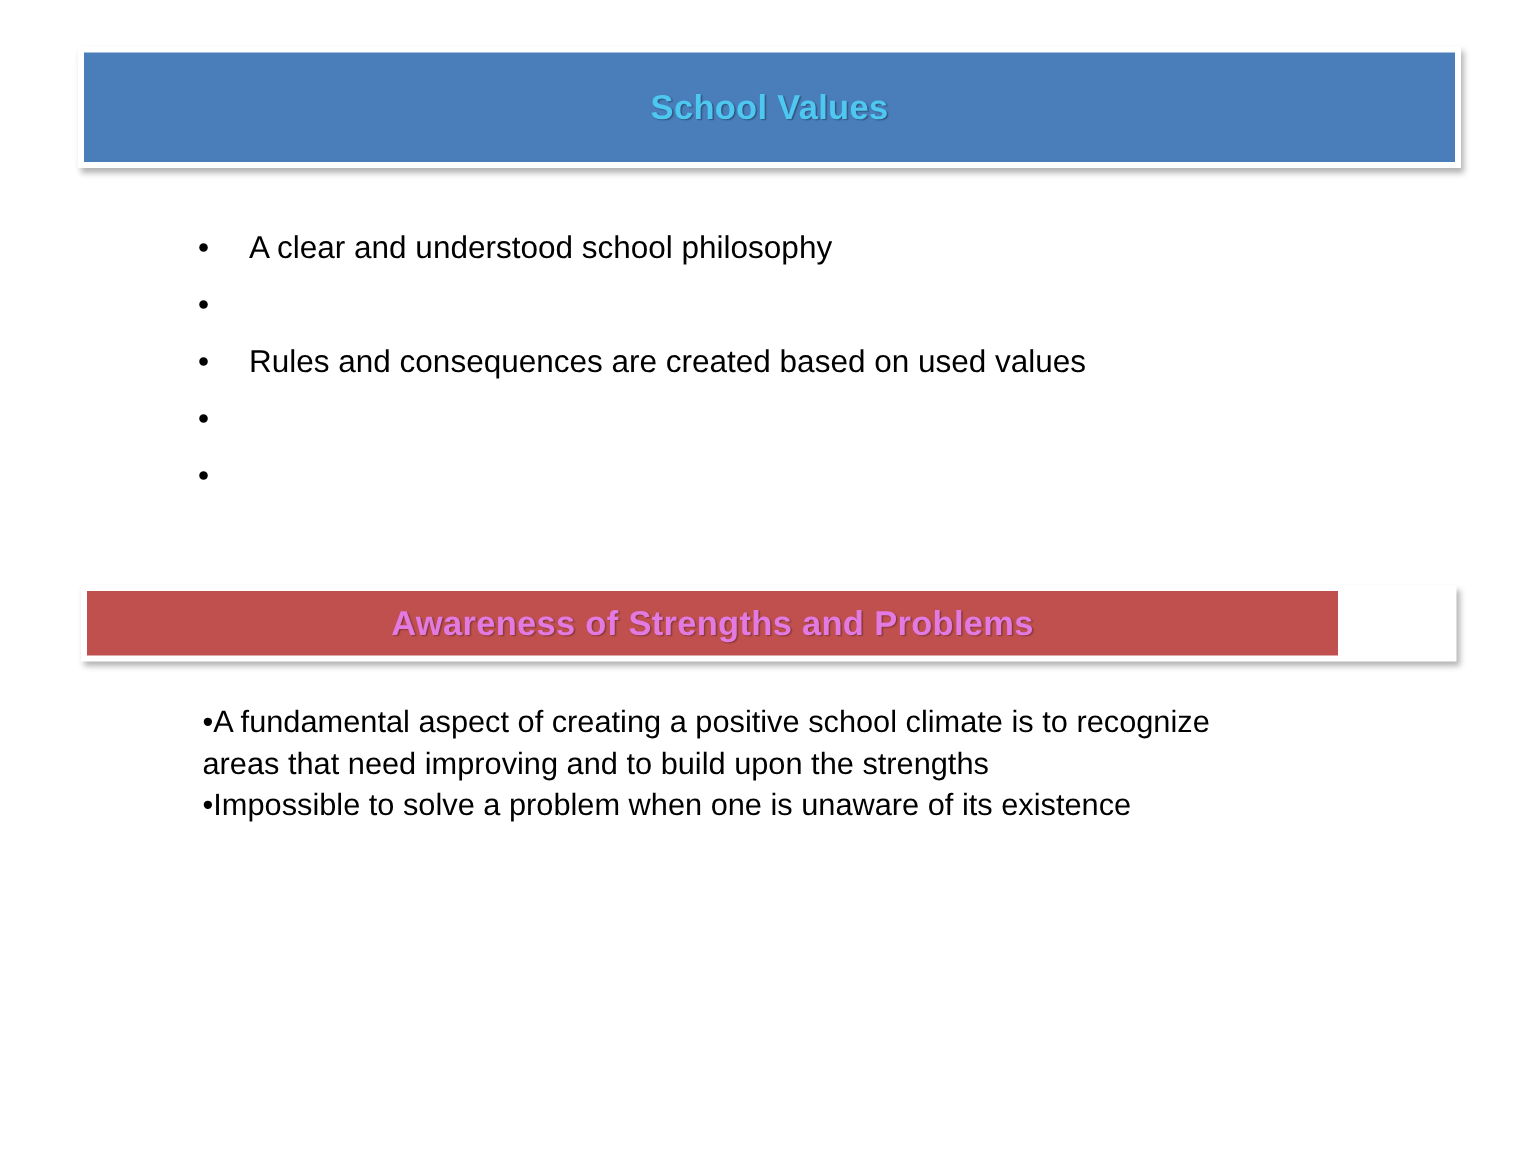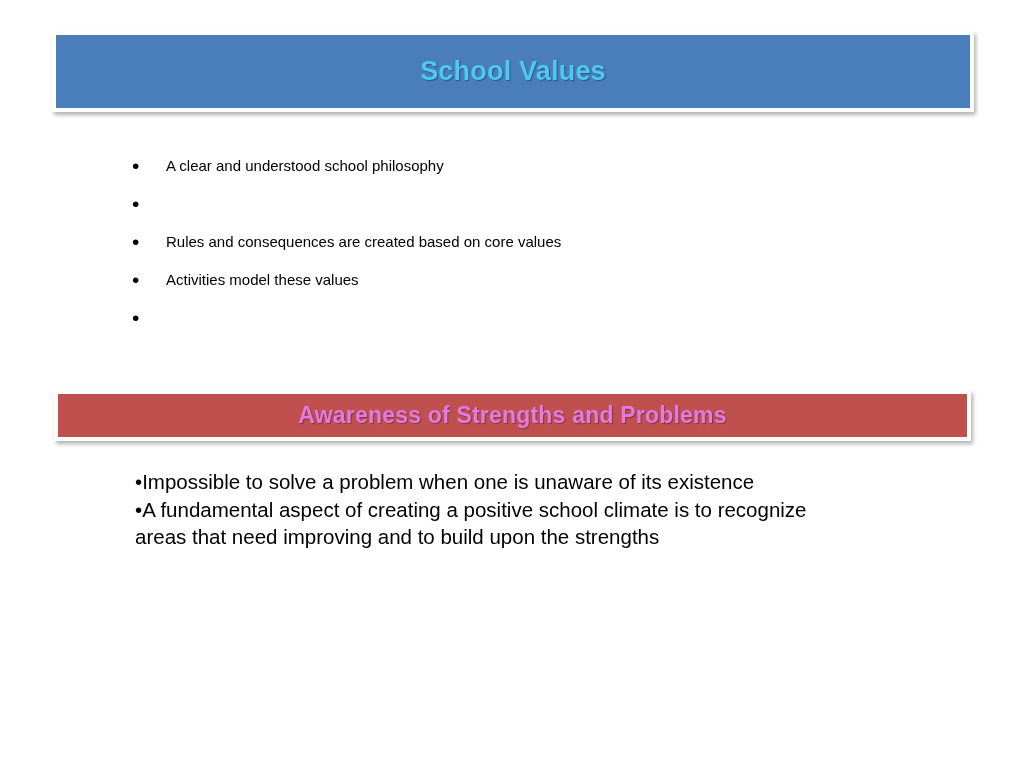--- a/index.html
+++ b/index.html
@@ -35,21 +35,21 @@
     left: 4px;
     top: 4px;
     width: 914px;
     height: 73px;
     background: #4a7ebb;
     display: flex;
     align-items: center;
     justify-content: center;
   }
   .banner-blue-text {
-    font-size: 27px;
+    font-size: 23px;
     font-weight: bold;
     color: #4ec8f0;
     letter-spacing: 0.2px;
     text-shadow: 1px 1px 1px rgba(0,0,0,0.35);
   }
 
   
   .bullet-list {
     position: absolute;
     left: 124px;
@@ -65,41 +65,41 @@
     width: 42px;
     flex: 0 0 42px;
     font-size: 21px;
     line-height: 28px;
     color: #000000;
     text-align: left;
     padding-left: 8px;
     box-sizing: border-box;
   }
   .bullet-text {
-    font-size: 15px;
+    font-size: 21px;
     line-height: 28px;
     color: #000000;
     max-width: 660px;
   }
 
   
   .banner-red-wrap {
     position: absolute;
     left: 54px;
     top: 390px;
     width: 917px;
     height: 51px;
     background: #ffffff;
     box-shadow: 2px 3px 4px rgba(0,0,0,0.30);
   }
   .banner-red {
     position: absolute;
     left: 4px;
     top: 4px;
-    width: 909px;
+    width: 834px;
     height: 43px;
     background: #c0504d;
     display: flex;
     align-items: center;
     justify-content: center;
   }
   .banner-red-text {
     font-size: 23px;
     font-weight: bold;
     color: #e27ae2;
@@ -134,35 +134,34 @@
   <div class="bullet-list">
     <div class="bullet-row">
       <span class="bullet-mark">•</span>
       <span class="bullet-text">A clear and understood school philosophy</span>
     </div>
     <div class="bullet-row">
       <span class="bullet-mark">•</span>
     </div>
     <div class="bullet-row">
       <span class="bullet-mark">•</span>
-      <span class="bullet-text">Rules and consequences are created based on core values</span>
+      <span class="bullet-text">Rules and consequences are created based on used values</span>
     </div>
     <div class="bullet-row">
       <span class="bullet-mark">•</span>
-      <span class="bullet-text">Activities model these values</span>
     </div>
     <div class="bullet-row">
       <span class="bullet-mark">•</span>
     </div>
   </div>
 
   <div class="banner-red-wrap">
     <div class="banner-red">
       <span class="banner-red-text">Awareness of Strengths and Problems</span>
     </div>
   </div>
 
   <div class="para-block">
+    <div class="para-line">•A fundamental aspect of creating a positive school climate is to recognize areas that need improving and to build upon the strengths</div>
     <div class="para-line">•Impossible to solve a problem when one is unaware of its existence</div>
-    <div class="para-line">•A fundamental aspect of creating a positive school climate is to recognize areas that need improving and to build upon the strengths</div>
   </div>
 
 </div>
 
 </body></html>

